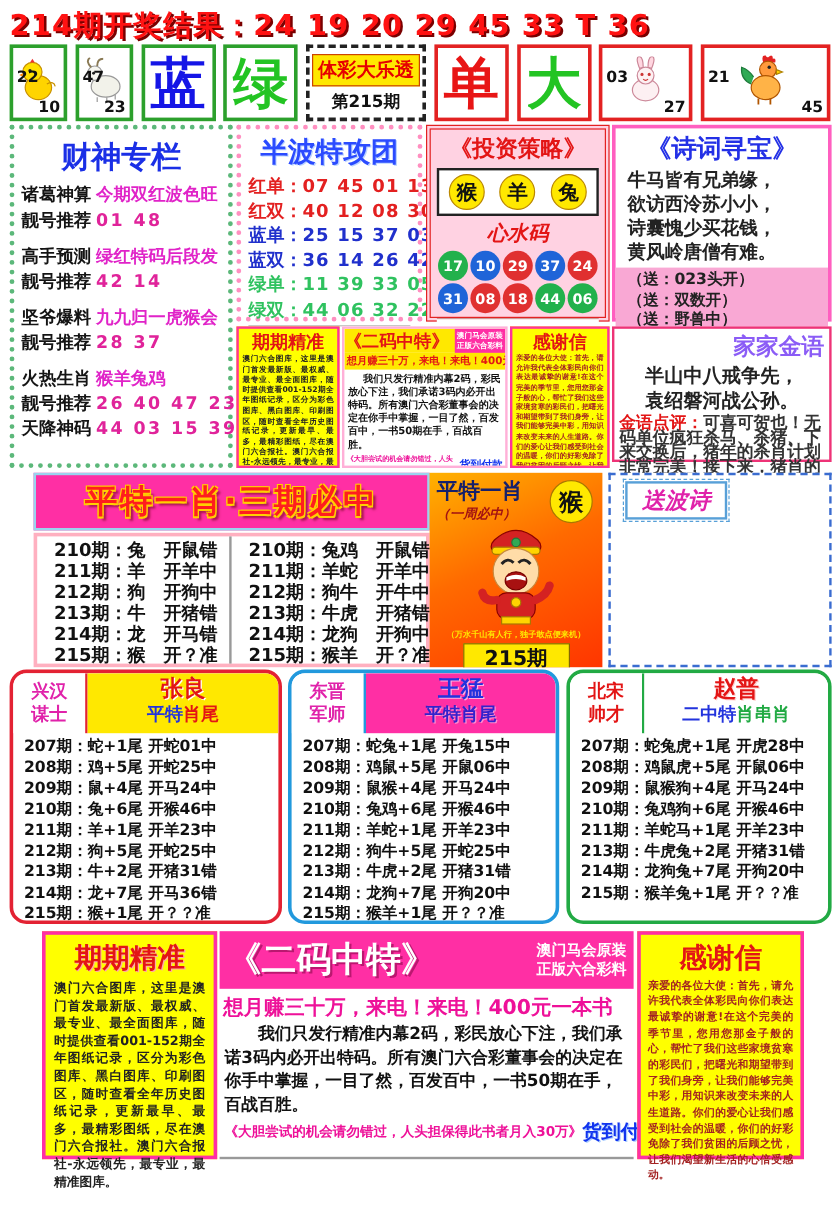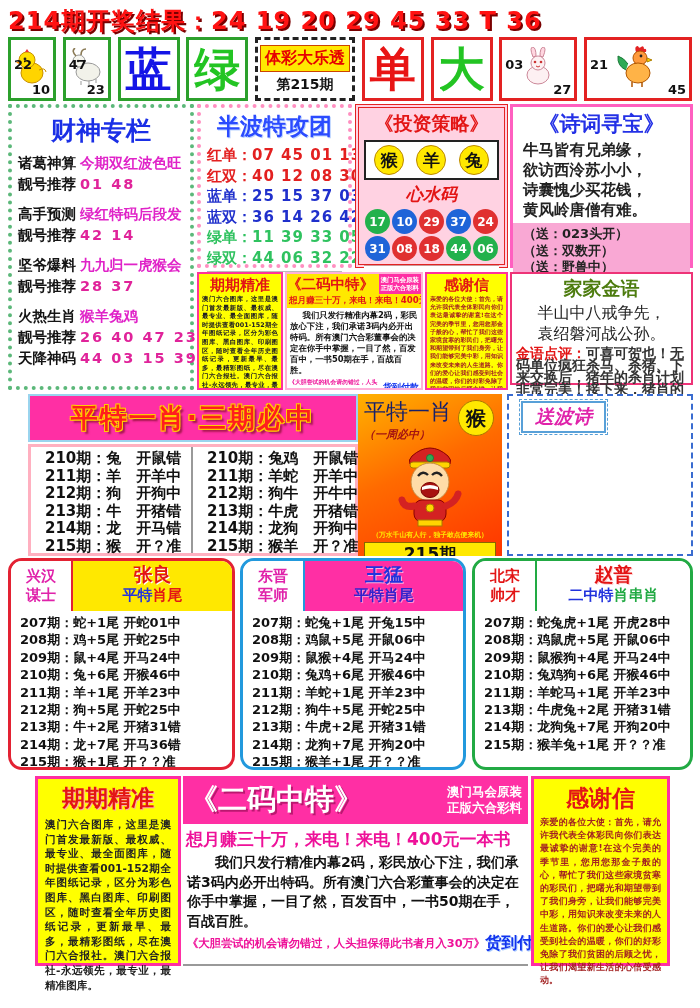--- a/index.html
+++ b/index.html
@@ -81,45 +81,45 @@
   .mini-em .n { color:#ee1199; font-size:5.9px; font-weight:bold; }
   .mini-em .cod { color:#1133ee; font-size:9px; font-weight:bold; white-space:nowrap; }
   .mini-gx { position:absolute; left:425px; top:272px; width:83px; height:118px;
     background:#ffff00; border:2px solid #ff3399; padding:2px 3px; overflow:hidden; }
   .mini-gx .t { text-align:center; color:#e31515; font-size:15px; font-weight:bold; }
   .mini-gx .b { font-size:6.0px; line-height:8.2px; color:#a32222; font-weight:bold; text-align:justify; }
 
   
   .jiajia { position:absolute; left:510px; top:272px; width:183px; height:113px;
     border:2px solid #ee3377; background:#fff; padding:2px 4px; }
-  .jj-title { text-align:center; color:#4d7c0f; font-size:19px; font-weight:bold; }
-  .jj-poem { text-align:center; font-size:16px; font-weight:normal; color:#222; line-height:21px; }
+  .jj-title { text-align:right; color:#8b5cf6; font-size:19px; font-weight:bold; }
+  .jj-poem { text-align:center; font-size:16px; font-weight:bold; color:#222; line-height:21px; }
   .jj-cm { font-size:14px; line-height:12px; font-weight:bold; color:#333; margin-top:3px; }
   .jj-cm .lb { color:#e31515; }
 
   
   .pt-wrap { position:absolute; left:28px; top:394px; width:330px; height:162px; }
   .pt-banner { background:#ff2fa4; border:2px solid #9ad4ee; height:48px; display:flex; align-items:center; justify-content:center; }
   .pt-banner span { color:#ff1e1e; font-size:27px; font-weight:bold; letter-spacing:2px;
     text-shadow:-1px -1px 0 #ffd000,1px -1px 0 #ffd000,-1px 1px 0 #ffd000,1px 1px 0 #ffd000,3px 3px 2px rgba(90,0,0,.55); }
   .pt-table { background:#fff; border:3px solid #ffb0c0; height:112px; display:flex; margin-top:2px; }
   .pt-half { width:50%; padding:3px 0 0 14px; font-size:15px; font-weight:bold; color:#111; line-height:17.6px; white-space:nowrap; }
   .pt-half.first { border-right:2px solid #999; }
 
   
   .pt-card { position:absolute; left:358px; top:394px; width:144px; height:162px;
     background:linear-gradient(155deg,#ffb200 0%,#ff6a00 45%,#ff3500 100%); overflow:hidden; }
-  .ptc-title { color:#16206b; font-size:22px; font-weight:normal; padding:3px 12px 0 6px; }
+  .ptc-title { color:#16206b; font-size:18px; font-weight:bold; padding:3px 12px 0 6px; }
   .ptc-sub { color:#a31212; font-size:11px; font-weight:bold; font-style:italic; padding-left:6px; }
   .ptc-zo { position:absolute; top:6px; right:8px; width:36px; height:36px; border-radius:50%;
     background:#ffe800; border:1px solid #aa7700; display:flex; align-items:center; justify-content:center;
     font-size:20px; font-weight:bold; color:#111; }
   .ptc-art { display:block; margin:0 auto; }
   .ptc-note { color:#ffe800; font-size:6.8px; font-weight:bold; text-align:center; white-space:nowrap; }
-  .ptc-issue { background:#ffe800; border:1px solid #886600; width:132px; margin:2px auto 0;
+  .ptc-issue { background:#ffe800; border:1px solid #886600; width:89px; margin:2px auto 0;
     text-align:center; font-size:17px; font-weight:bold; color:#111; }
 
   
   .songbo { position:absolute; left:507px; top:394px; width:186px; height:162px;
     border:2px dashed #3a6cd0; background:#fff; padding:3px 0 0 8px; }
   .sb-title { display:inline-block; border:2px solid #58a0d8; outline:1px dashed #58a0d8; outline-offset:1px;
     padding:1px 12px; color:#e022aa; font-size:19px; font-weight:bold; font-style:italic; margin:2px 0 4px 4px; }
   .sb-poem { font-size:15px; font-weight:bold; color:#222; line-height:19.8px; padding-left:6px; }
 
   

